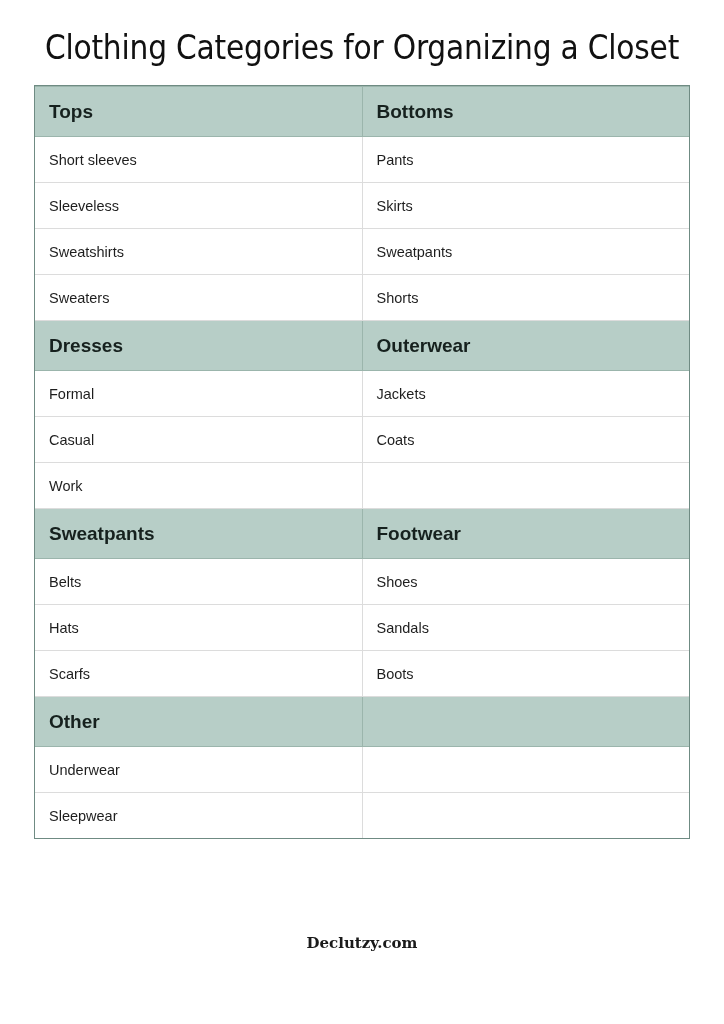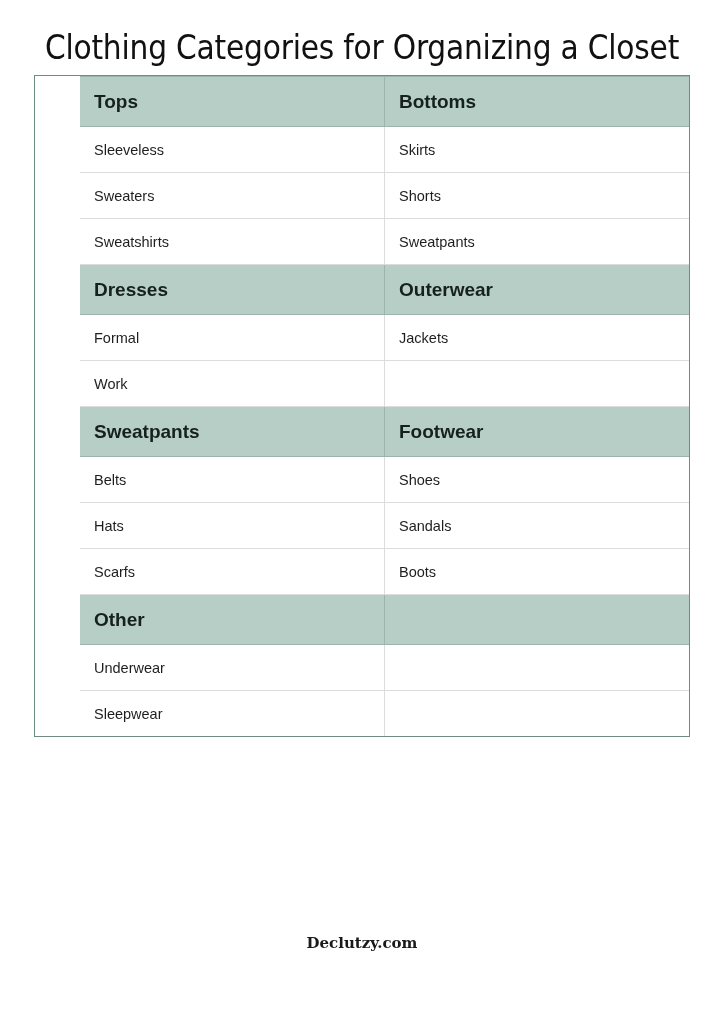--- a/index.html
+++ b/index.html
@@ -29,27 +29,26 @@
     font-family: "DejaVu Sans Condensed", "Liberation Sans Narrow", "Liberation Sans", sans-serif;
     font-stretch: condensed;
     font-size: 33px;
     font-weight: 400;
     letter-spacing: -0.2px;
     color: #111111;
     white-space: nowrap;
   }
   .table-wrap {
     position: absolute;
-    top: 75px;
+    top: 85px;
     left: 34px;
     width: 656px;
     border: 1px solid #6f8b83;
     box-sizing: border-box;
     background: #ffffff;
-    padding-left: 45px;
   }
   table.cat-table {
     width: 100%;
     border-collapse: collapse;
     table-layout: fixed;
   }
   table.cat-table col.c1 { width: 50%; }
   table.cat-table col.c2 { width: 50%; }
 
   tr.section-row td {
@@ -106,38 +105,46 @@
       <colgroup>
         <col class="c1">
         <col class="c2">
       </colgroup>
       <tbody>
           <tr class="section-row">
             <td>Tops</td>
             <td class="divider-cell">Bottoms</td>
           </tr>
           <tr class="item-row">
+            <td>Short sleeves</td>
+            <td class="divider-cell">Pants</td>
+          </tr>
+          <tr class="item-row">
             <td>Sleeveless</td>
             <td class="divider-cell">Skirts</td>
           </tr>
           <tr class="item-row">
+            <td>Sweatshirts</td>
+            <td class="divider-cell">Sweatpants</td>
+          </tr>
+          <tr class="item-row">
             <td>Sweaters</td>
             <td class="divider-cell">Shorts</td>
-          </tr>
-          <tr class="item-row">
-            <td>Sweatshirts</td>
-            <td class="divider-cell">Sweatpants</td>
           </tr>
           <tr class="section-row">
             <td>Dresses</td>
             <td class="divider-cell">Outerwear</td>
           </tr>
           <tr class="item-row">
             <td>Formal</td>
             <td class="divider-cell">Jackets</td>
+          </tr>
+          <tr class="item-row">
+            <td>Casual</td>
+            <td class="divider-cell">Coats</td>
           </tr>
           <tr class="item-row">
             <td>Work</td>
             <td class="divider-cell"></td>
           </tr>
           <tr class="section-row">
             <td>Sweatpants</td>
             <td class="divider-cell">Footwear</td>
           </tr>
           <tr class="item-row">

